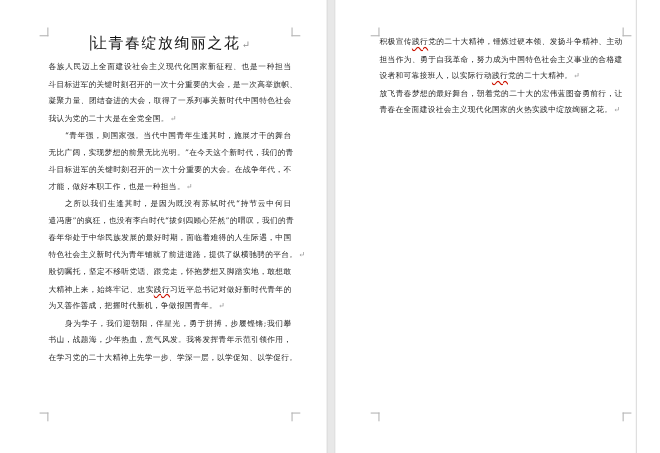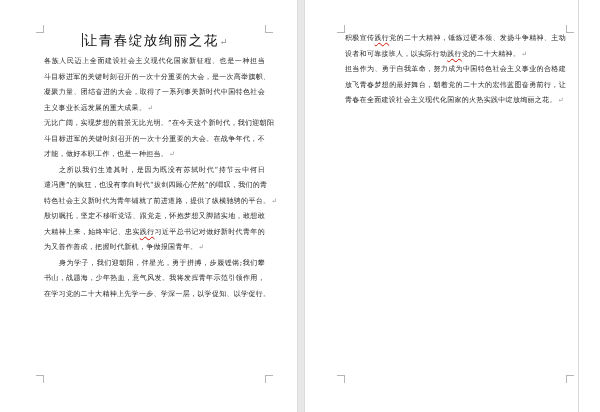--- a/index.html
+++ b/index.html
@@ -51,47 +51,49 @@
   <div class="page page1">
     <div class="cm tl"></div>
     <div class="cm tr"></div>
     <div class="cm bl"></div>
     <div class="cm br"></div>
     <div class="text-col">
         <div class="line title end"><span class="cursor"></span><span class="run ">让青春绽放绚丽之花</span><span class="run pm">↵</span></div>
         <div class="line"><span class="run ">各族人民迈上全面建设社会主义现代化国家新征程、也是一种担当</span></div>
         <div class="line"><span class="run ">斗目标进军的关键时刻召开的一次十分重要的大会，是一次高举旗帜、</span></div>
         <div class="line"><span class="run ">凝聚力量、团结奋进的大会，取得了一系列事关新时代中国特色社会</span></div>
-        <div class="line end"><span class="run ">主义事业长远发展的重大成果。</span><span class="run pm">↵</span></div>
-        <div class="line"><span class="run ">无比广阔，实现梦想的前景无比光明。”在今天这个新时代，我们迎朝阳</span></div>
+        <div class="line end"><span class="run ">我认为党的二十大是在全党全国。</span><span class="run pm">↵</span></div>
+        <div class="line indent"><span class="run ">“青年强，则国家强。当代中国青年生逢其时，施展才干的舞台</span></div>
+        <div class="line"><span class="run ">无比广阔，实现梦想的前景无比光明。”在今天这个新时代，我们的青</span></div>
         <div class="line"><span class="run ">斗目标进军的关键时刻召开的一次十分重要的大会。在战争年代，不</span></div>
         <div class="line end"><span class="run ">才能，做好本职工作，也是一种担当。</span><span class="run pm">↵</span></div>
         <div class="line indent"><span class="run ">之所以我们生逢其时，是因为既没有苏轼时代“持节云中何日</span></div>
         <div class="line"><span class="run ">遣冯唐”的疯狂，也没有李白时代“拔剑四顾心茫然”的喟叹，我们的青</span></div>
+        <div class="line"><span class="run ">春年华处于中华民族发展的最好时期，面临着难得的人生际遇，中国</span></div>
         <div class="line end"><span class="run ">特色社会主义新时代为青年铺就了前进道路，提供了纵横驰骋的平台。</span><span class="run pm">↵</span></div>
         <div class="line"><span class="run ">殷切嘱托，坚定不移听党话、跟党走，怀抱梦想又脚踏实地，敢想敢</span></div>
         <div class="line"><span class="run ">大精神上来，始终牢记、忠实</span><span class="run sp">践行</span><span class="run ">习近平总书记对做好新时代青年的</span></div>
         <div class="line end"><span class="run ">为又善作善成，把握时代新机，争做报国青年。</span><span class="run pm">↵</span></div>
         <div class="line indent"><span class="run ">身为学子，我们迎朝阳，伴星光，勇于拼搏，步履铿锵;我们攀</span></div>
         <div class="line"><span class="run ">书山，战题海，少年热血，意气风发。我将发挥青年示范引领作用，</span></div>
         <div class="line"><span class="run ">在学习党的二十大精神上先学一步、学深一层，以学促知、以学促行。</span></div>
       </div>
   </div>
 
   <div class="page-gap"></div>
 
   <div class="page page2">
     <div class="cm tl"></div>
     <div class="cm tr"></div>
     <div class="cm bl"></div>
     <div class="cm br"></div>
     <div class="text-col">
         <div class="line"><span class="run ">积极宣传</span><span class="run sp">践行</span><span class="run ">党的二十大精神，锤炼过硬本领、发扬斗争精神、主动</span></div>
+        <div class="line"><span class="run ">担当作为、勇于自我革命，努力成为中国特色社会主义事业的合格建</span></div>
         <div class="line end"><span class="run ">设者和可靠接班人，以实际行动</span><span class="run sp">践行</span><span class="run ">党的二十大精神。</span><span class="run pm">↵</span></div>
-        <div class="line"><span class="run ">担当作为、勇于自我革命，努力成为中国特色社会主义事业的合格建</span></div>
         <div class="line"><span class="run ">放飞青春梦想的最好舞台，朝着党的二十大的宏伟蓝图奋勇前行，让</span></div>
         <div class="line end"><span class="run ">青春在全面建设社会主义现代化国家的火热实践中绽放绚丽之花。</span><span class="run pm">↵</span></div>
       </div>
   </div>
 
   <div class="edge-line"></div>
   <div class="right-strip"></div>
 
 </div>
 

